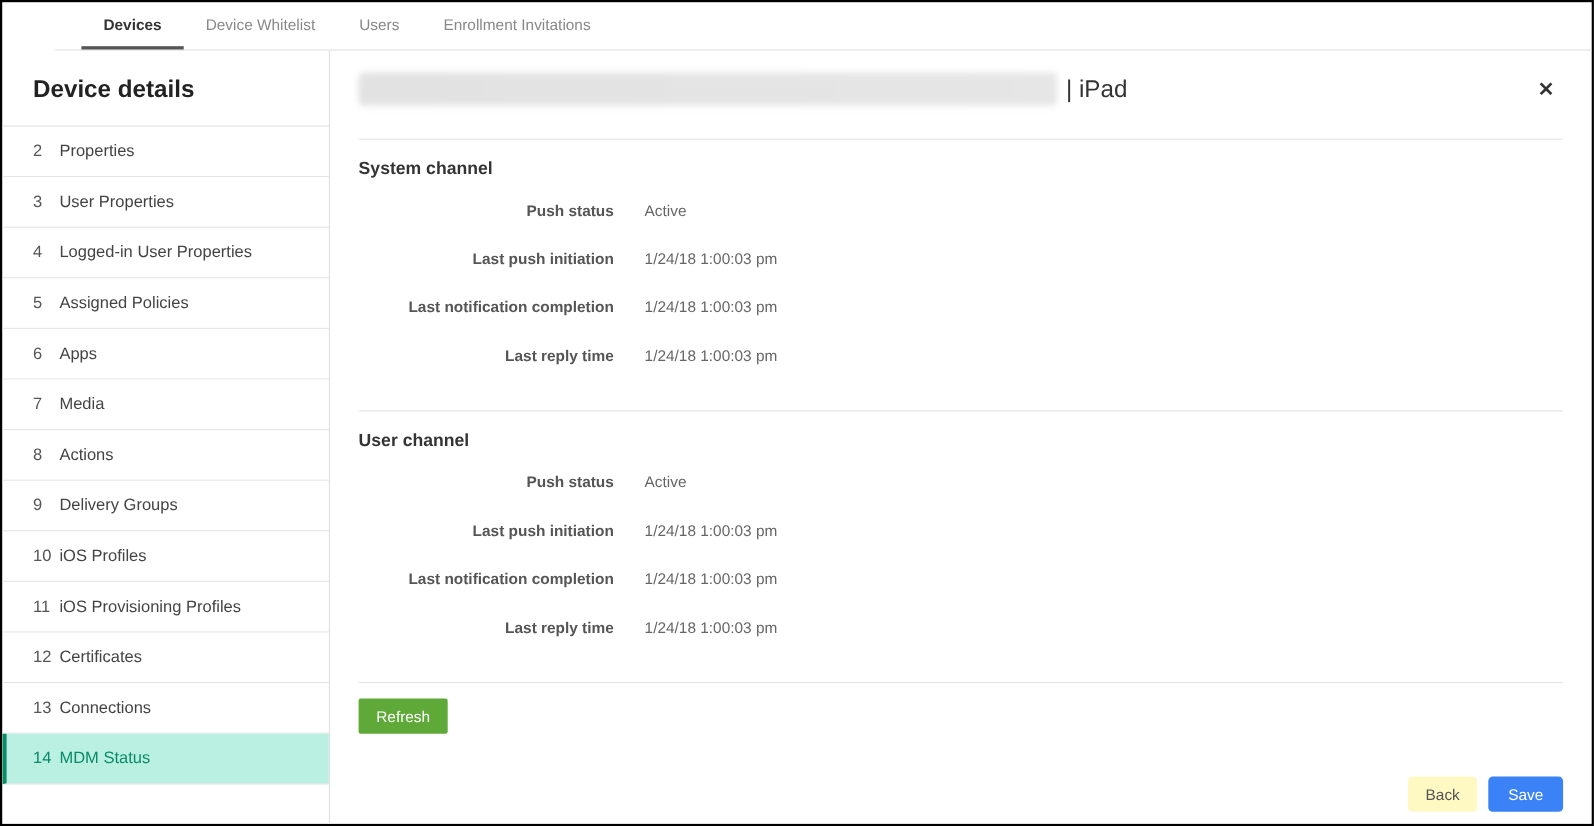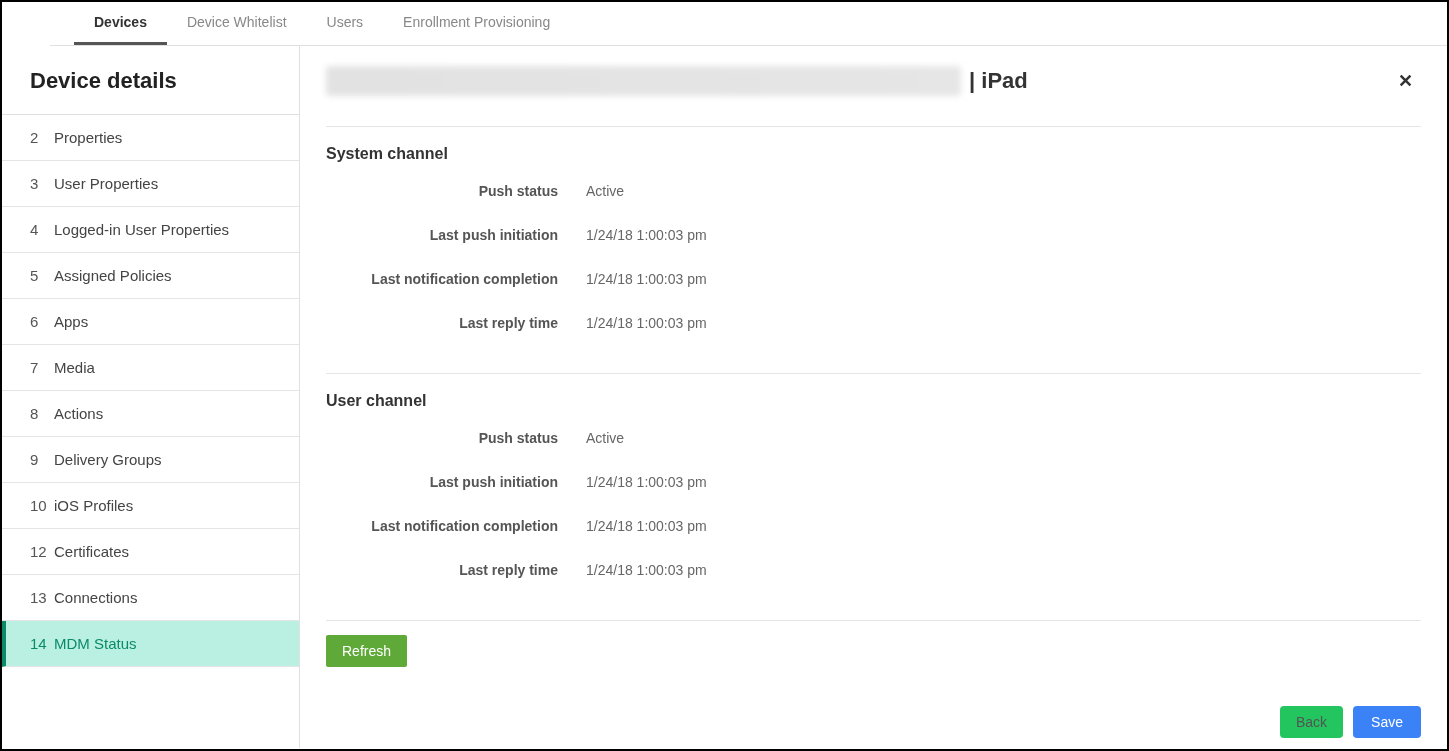--- a/index.html
+++ b/index.html
@@ -20,44 +20,44 @@
     .side-item { display: flex; align-items: center; padding: 14px 18px 14px 28px; font-size: 15px; color: #444; border-bottom: 1px solid #e5e5e5; cursor: pointer; }
     .side-item .num { width: 24px; color: #555; }
     .side-item.selected { background: #baf0e1; color: #0b8a6a; }
     .side-item.selected .num { color: #0b8a6a; }
     .side-item.selected-bar { border-left: 4px solid #0b8a6a; padding-left: 24px; }
 
     .content { flex: 1; padding: 20px 26px 0 26px; position: relative; display: flex; flex-direction: column; }
 
     .title-row { display: flex; align-items: center; padding-bottom: 30px; }
     .title-blur { flex: 0 0 635px; height: 30px; background: linear-gradient(90deg, #e2e2e2, #e6e6e6); filter: blur(3px); border-radius: 4px; }
-    .title-text { font-size: 22px; font-weight: 700; color: #333; margin-left: 8px; }
+    .title-text { font-size: 22px; font-weight: 400; color: #333; margin-left: 8px; }
     .close-x { margin-left: auto; font-size: 18px; font-weight: 700; color: #333; cursor: pointer; padding: 4px 8px; }
 
     .section { border-top: 1px solid #e5e5e5; padding-top: 18px; padding-bottom: 14px; }
     .section-title { font-size: 16px; font-weight: 600; color: #333; margin-bottom: 20px; }
     .row { display: flex; align-items: center; margin-bottom: 28px; }
     .row-label { width: 260px; text-align: right; font-size: 14px; font-weight: 600; color: #555; padding-right: 28px; }
     .row-value { font-size: 14px; color: #666; text-align: center; }
 
     .refresh-wrap { border-top: 1px solid #e5e5e5; padding-top: 14px; }
     .btn-refresh { background: #5fa938; color: #fff; border: none; padding: 8px 16px; border-radius: 2px; font-size: 14px; cursor: pointer; }
 
     .footer { position: absolute; bottom: 10px; right: 26px; display: flex; gap: 10px; }
-    .btn-back { background: #22c55e; color: #555; border: none; padding: 8px 16px; border-radius: 4px; font-size: 14px; cursor: pointer; }
+    .btn-back { background: #fef9c3; color: #555; border: none; padding: 8px 16px; border-radius: 4px; font-size: 14px; cursor: pointer; }
     .btn-save { background: #3b82f6; color: #fff; border: none; padding: 8px 18px; border-radius: 4px; font-size: 14px; cursor: pointer; }
   </style>
 </head>
 <body>
 
 <div class="tabs">
   <div class="tab active">Devices</div>
   <div class="tab">Device Whitelist</div>
   <div class="tab">Users</div>
-  <div class="tab">Enrollment Provisioning</div>
+  <div class="tab">Enrollment Invitations</div>
 </div>
 
 <div class="main-wrap">
 
   <div class="sidebar">
     <div class="sidebar-title">Device details</div>
     <div class="sidebar-scroll">
       <div class="side-item">
         <span class="num">2</span>
         <span>Properties</span>
@@ -86,20 +86,24 @@
         <span class="num">8</span>
         <span>Actions</span>
       </div>
       <div class="side-item">
         <span class="num">9</span>
         <span>Delivery Groups</span>
       </div>
       <div class="side-item">
         <span class="num">10</span>
         <span>iOS Profiles</span>
+      </div>
+      <div class="side-item">
+        <span class="num">11</span>
+        <span>iOS Provisioning Profiles</span>
       </div>
       <div class="side-item">
         <span class="num">12</span>
         <span>Certificates</span>
       </div>
       <div class="side-item">
         <span class="num">13</span>
         <span>Connections</span>
       </div>
       <div class="side-item selected selected-bar">

